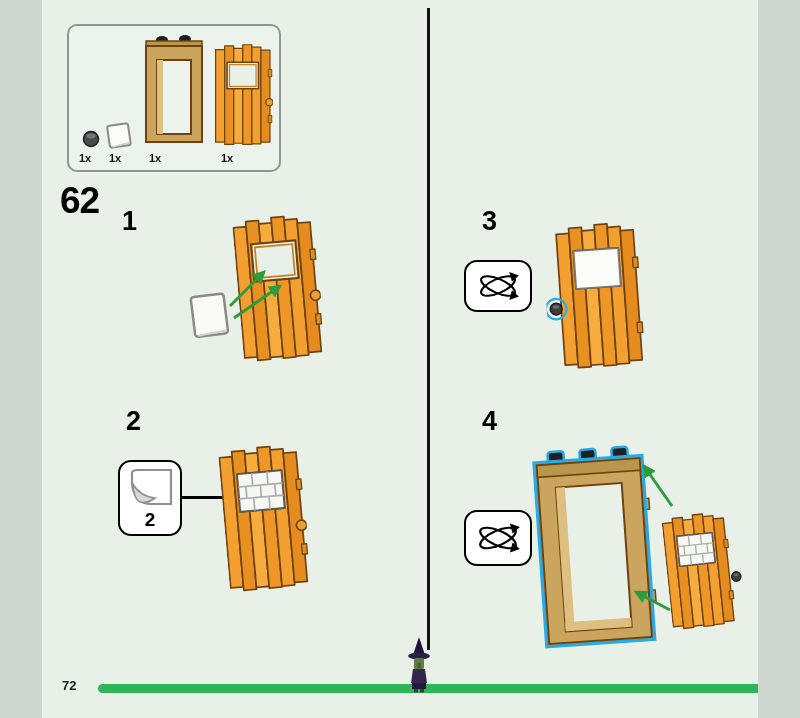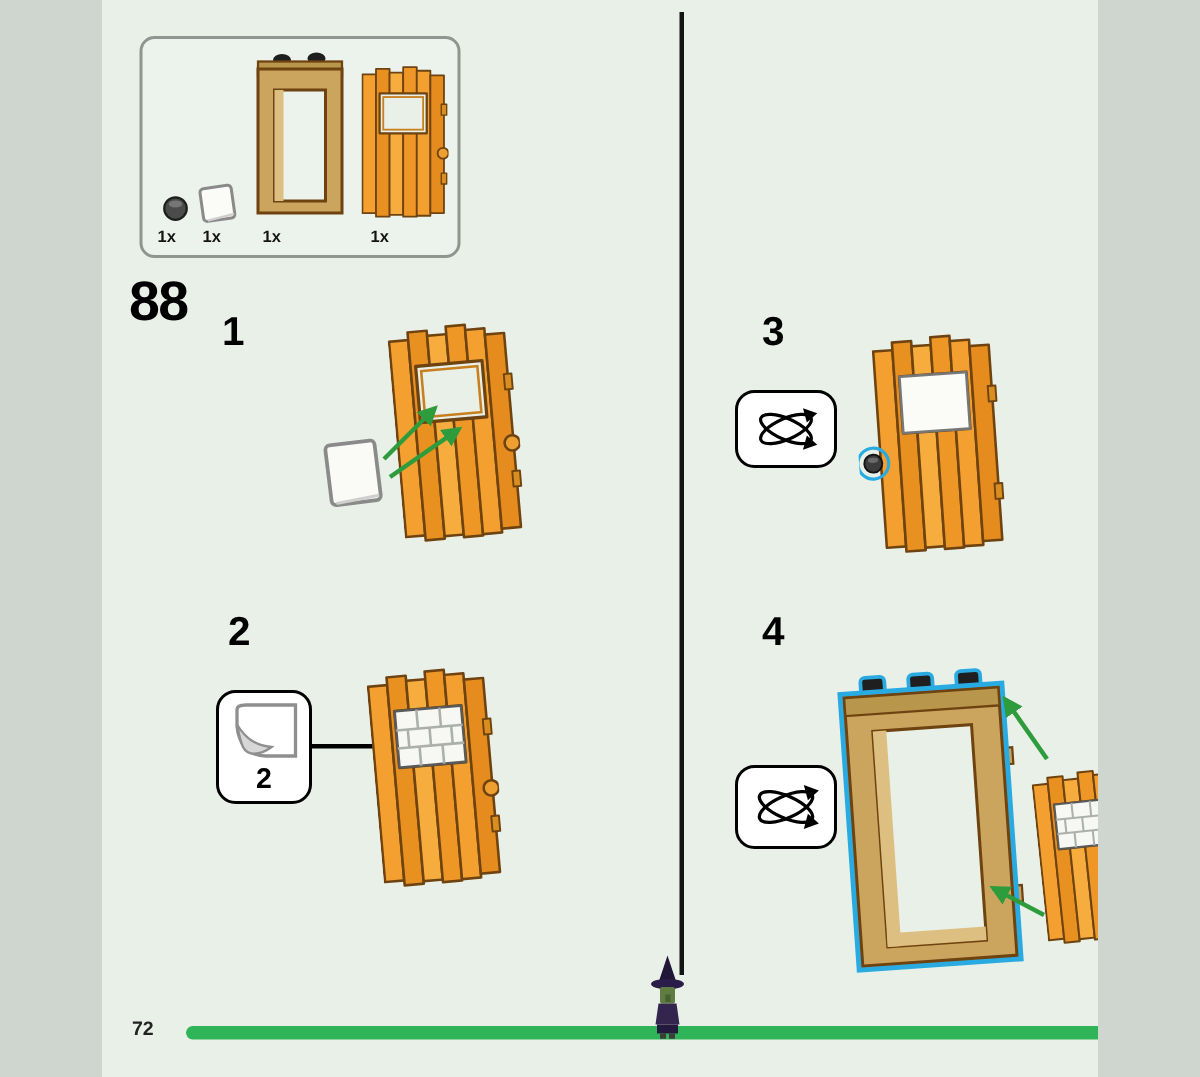--- a/index.html
+++ b/index.html
@@ -1,18 +1,18 @@
 <!DOCTYPE html>
 <html><head>
 <meta charset="utf-8">
 <style>
   * { margin:0; padding:0; box-sizing:border-box; }
   html,body { background:#cfd6cf; }
   body { font-family:"Liberation Sans", sans-serif; }
-  .page { position:relative; width:664px; height:718px; background:#E9F0E8; overflow:hidden; margin:0 auto; }
+  .page { position:relative; width:716px; height:718px; background:#E9F0E8; overflow:hidden; margin:0 auto; }
   .abs { position:absolute; }
   .parts-box { left:25px; top:24px; width:214px; height:148px; border:2px solid #8f968f; border-radius:10px; background:#ECF3EC; }
   .part-label { position:absolute; font-size:11px; font-weight:bold; color:#141414; }
   .step-number { left:18px; top:180px; font-size:37px; font-weight:800; color:#000; letter-spacing:-1px; }
   .substep-label { font-size:27px; font-weight:700; color:#000; }
   .divider { left:385px; top:8px; width:2.5px; height:642px; background:#141414; }
   .icon-box { background:#ffffff; border:2.5px solid #000; border-radius:13px; }
   .connector { background:#000; }
   .progress-bar { left:56px; top:684px; width:692px; height:9px; background:#2FB457; border-radius:5px; }
   .page-number { left:20px; top:678px; font-size:13px; font-weight:bold; color:#222; }
@@ -93,21 +93,21 @@
     </svg>
     <span class="part-label" style="left:80px;top:126px">1x</span>
 
     <svg class="abs" style="left:146px;top:18px" width="58" height="103" viewBox="0 0 96 170">
       <use href="#door-base"></use>
       <circle cx="90" cy="96" r="6" fill="#EDA02F" stroke="#6E4310" stroke-width="2"></circle>
     </svg>
     <span class="part-label" style="left:152px;top:126px">1x</span>
   </div>
 
-  <div class="abs step-number">88</div>
+  <div class="abs step-number">62</div>
 
   <div class="abs divider"></div>
 
   <div class="abs substep-label" style="left:80px;top:206px">1</div>
   <div class="abs" style="left:140px;top:212px;width:172px;height:172px">
     <svg class="abs" style="left:8px;top:80px;transform:rotate(-7deg)" width="42" height="48" viewBox="0 0 42 48">
       <rect x="3" y="3" width="33" height="40" rx="3" fill="#FAFAF7" stroke="#8a8a8a" stroke-width="2.5"></rect>
       <line x1="6" y1="42" x2="35" y2="40" stroke="#cfcfcf" stroke-width="2"></line>
     </svg>
     <svg class="abs" style="left:56px;top:0;transform:rotate(-5deg)" width="82" height="154" viewBox="0 0 96 170">

